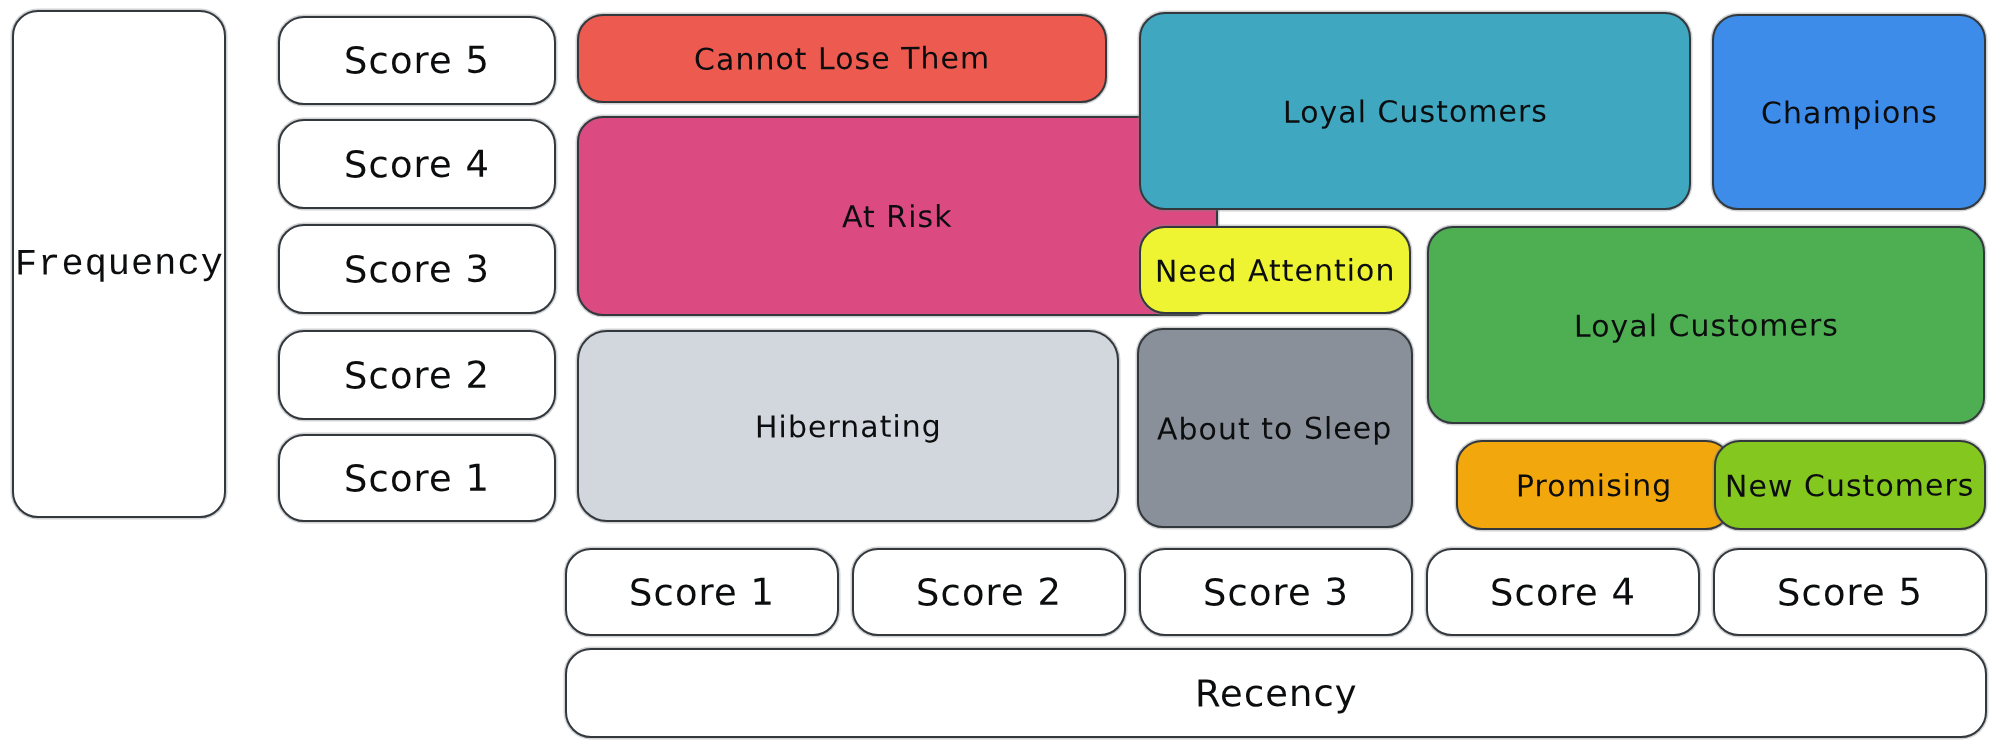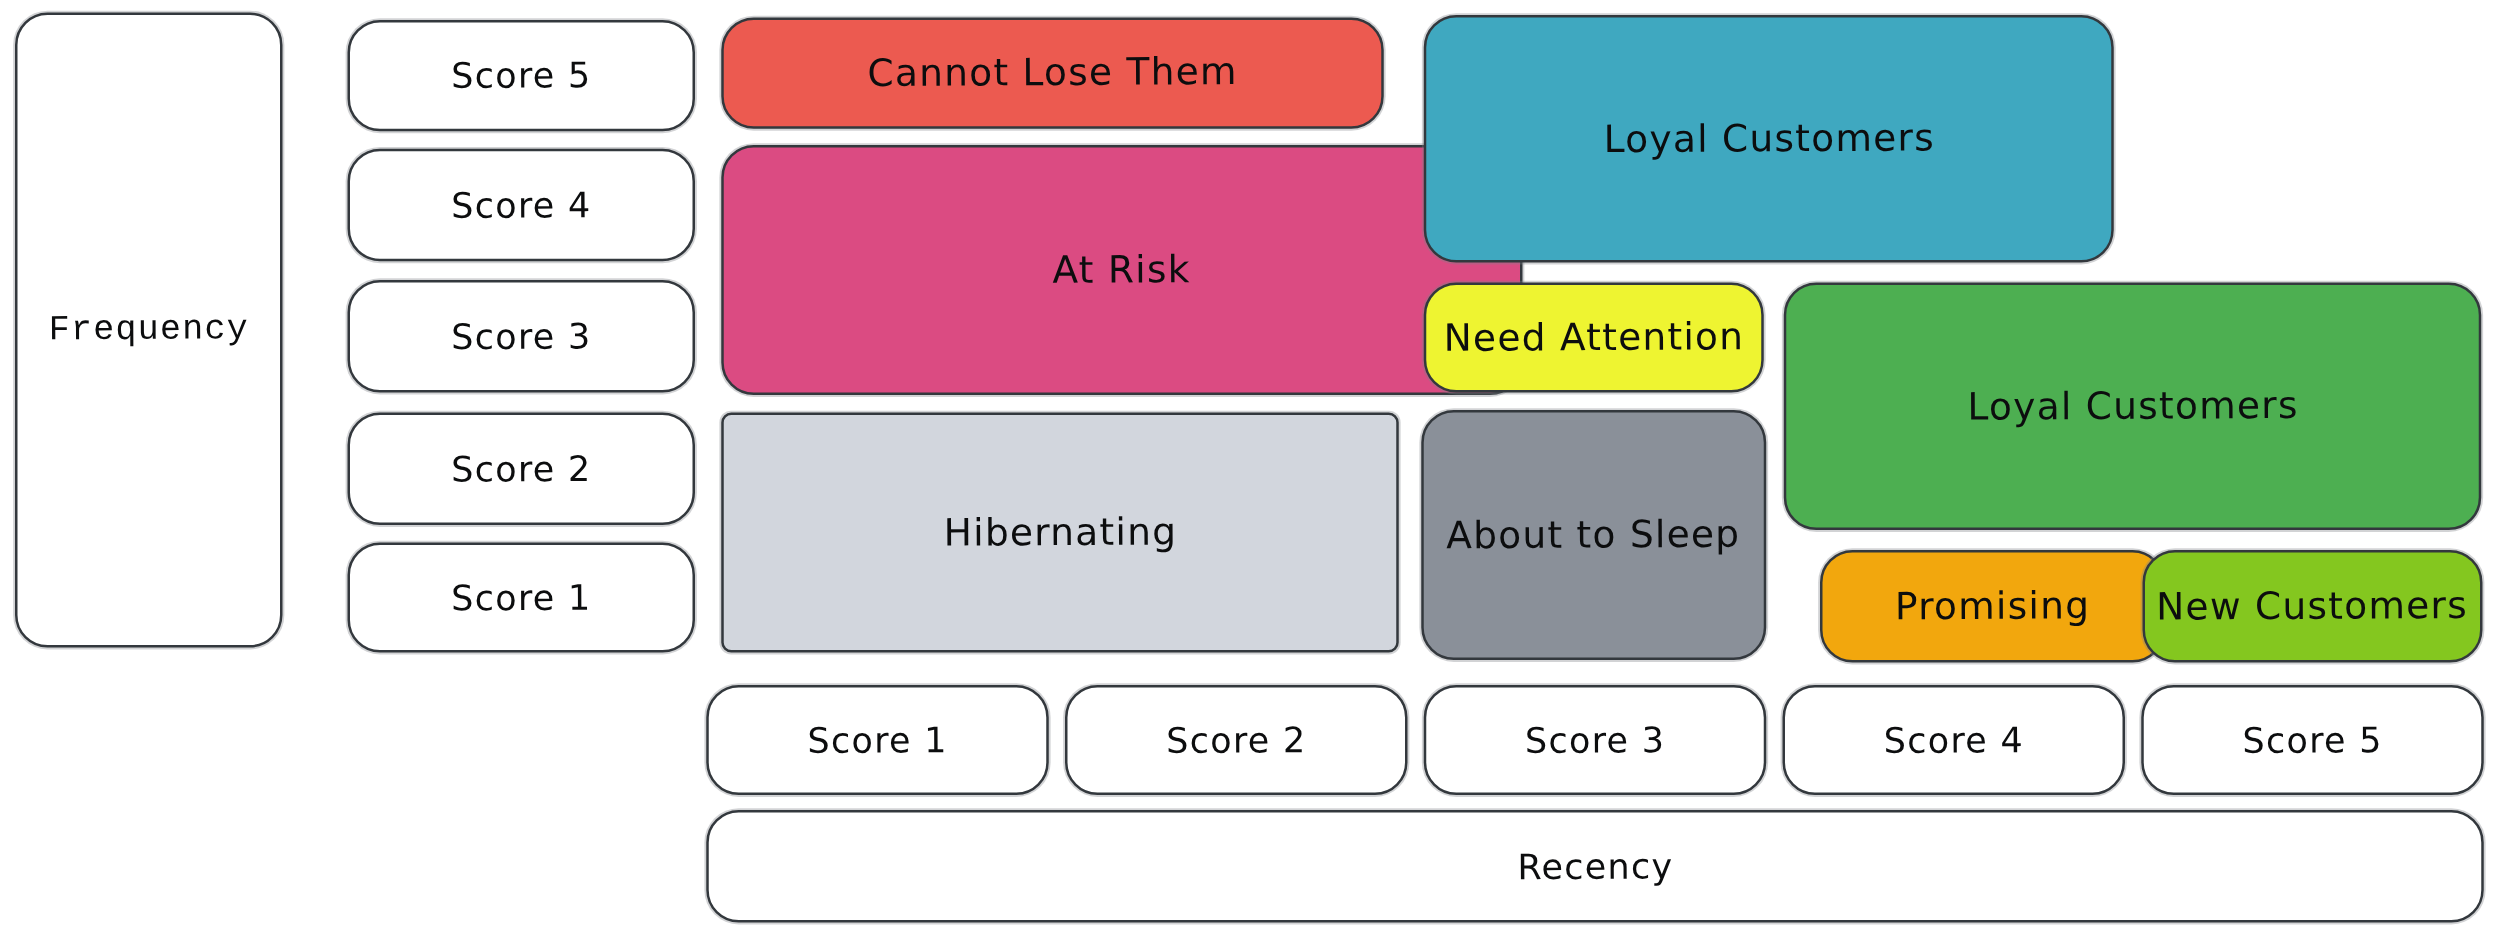--- a/index.html
+++ b/index.html
@@ -27,21 +27,21 @@
   }
   .box .lbl {
     color: #0c0d0e;
     font-size: 30px;
     letter-spacing: 1px;
     white-space: nowrap;
     text-align: center;
     transform: rotate(-0.3deg);
   }
   .box.axis .lbl {
-    font-size: 28px;
+    font-size: 37px;
   }
 </style>
 </head>
 <body>
 
 <div class="canvas" id="canvas" style="width: 2000px; height: 753px; background: rgb(255, 255, 255);">
     <div class="box axis" style="left: 12px; top: 10px; width: 214px; height: 508px; background: rgb(255, 255, 255); border-radius: 26px; font-family: Liberation Mono, monospace;">
       <span class="lbl">Frequency</span>
     </div>
     <div class="box axis" style="left: 278px; top: 16px; width: 278px; height: 89px; background: rgb(255, 255, 255); border-radius: 26px;">
@@ -58,25 +58,28 @@
     </div>
     <div class="box axis" style="left: 278px; top: 434px; width: 278px; height: 88px; background: rgb(255, 255, 255); border-radius: 26px;">
       <span class="lbl">Score 1</span>
     </div>
     <div class="box" style="left: 577px; top: 14px; width: 530px; height: 89px; background: rgb(236, 90, 80); border-radius: 26px;">
       <span class="lbl">Cannot Lose Them</span>
     </div>
     <div class="box" style="left: 577px; top: 116px; width: 641px; height: 200px; background: rgb(219, 75, 130); border-radius: 26px;">
       <span class="lbl">At Risk</span>
     </div>
-    <div class="box" style="left: 577px; top: 330px; width: 542px; height: 192px; background: rgb(210, 214, 221); border-radius: 8px;">
+    <div class="box" style="left: 577px; top: 330px; width: 542px; height: 192px; background: rgb(210, 214, 221); border-radius: 30px;">
       <span class="lbl">Hibernating</span>
     </div>
     <div class="box" style="left: 1139px; top: 12px; width: 552px; height: 198px; background: rgb(63, 168, 192); border-radius: 26px;">
       <span class="lbl">Loyal Customers</span>
+    </div>
+    <div class="box" style="left: 1712px; top: 14px; width: 274px; height: 196px; background: rgb(62, 140, 233); border-radius: 26px;">
+      <span class="lbl">Champions</span>
     </div>
     <div class="box" style="left: 1139px; top: 226px; width: 272px; height: 88px; background: rgb(238, 244, 49); border-radius: 26px;">
       <span class="lbl">Need Attention</span>
     </div>
     <div class="box" style="left: 1137px; top: 328px; width: 276px; height: 200px; background: rgb(138, 144, 153); border-radius: 26px;">
       <span class="lbl">About to Sleep</span>
     </div>
     <div class="box" style="left: 1427px; top: 226px; width: 558px; height: 198px; background: rgb(77, 175, 81); border-radius: 26px;">
       <span class="lbl">Loyal Customers</span>
     </div>

